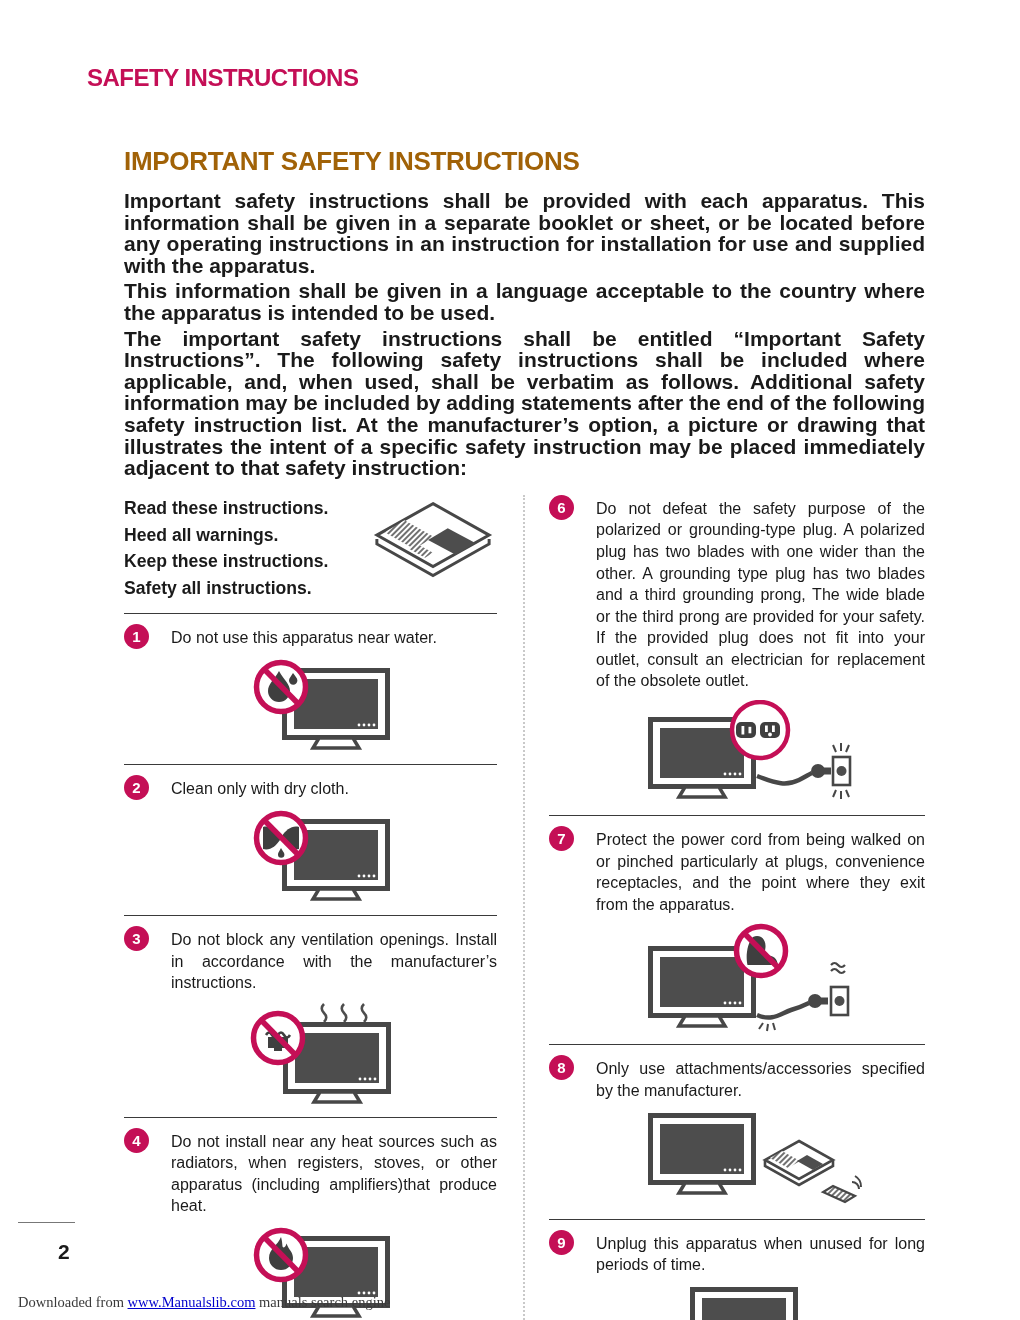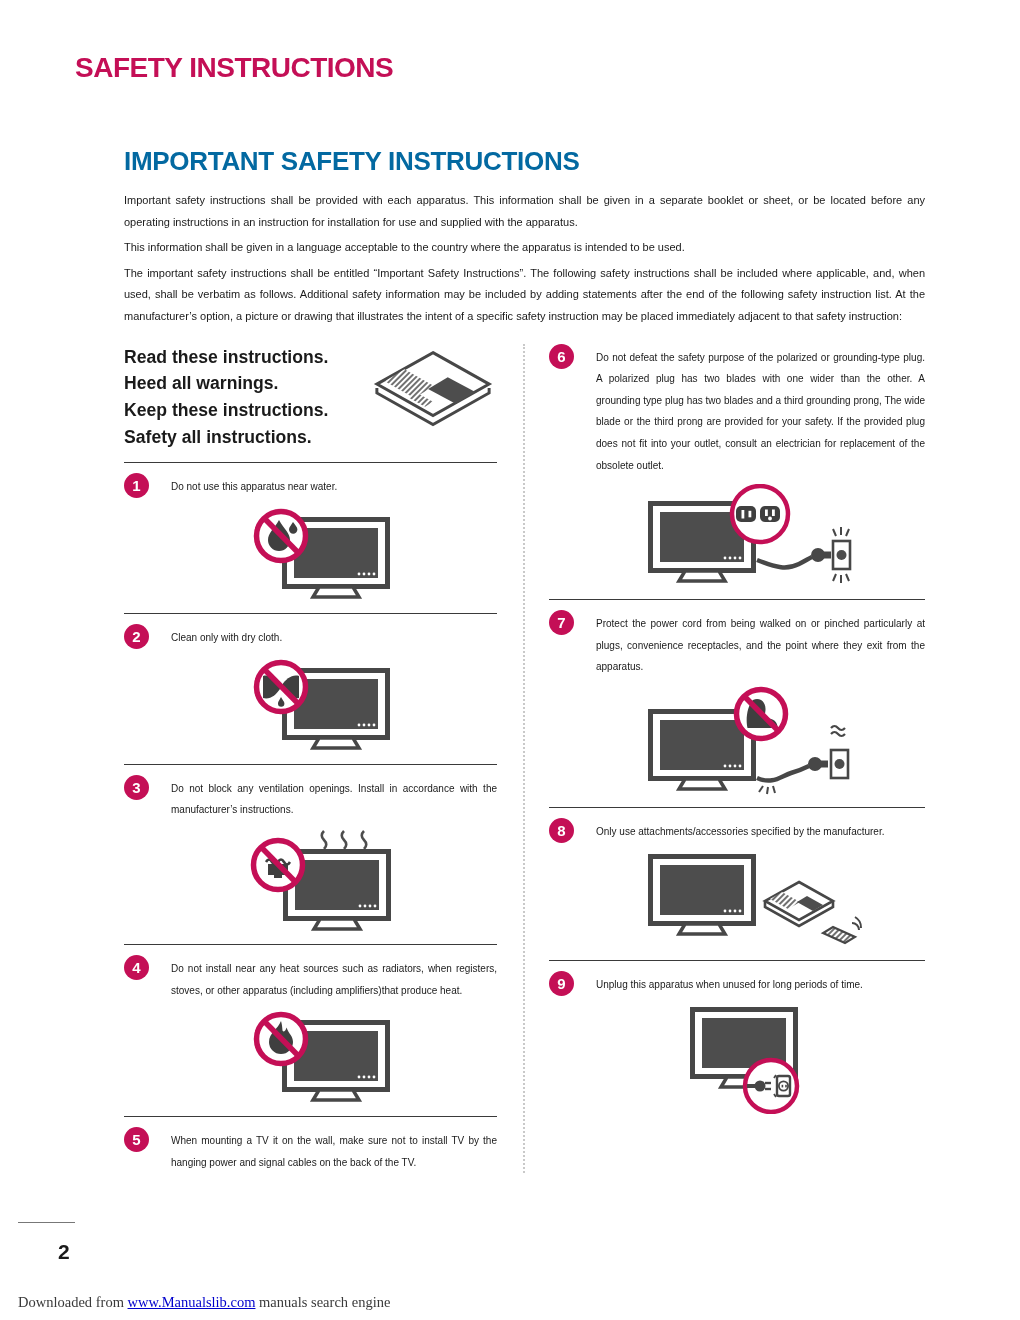--- a/index.html
+++ b/index.html
@@ -2,45 +2,45 @@
 <html><head>
 <meta charset="utf-8">
 <style>
   html,body{margin:0;padding:0;background:#e8e8e8;}
   .page{
     width:1020px;height:1320px;position:relative;background:#ffffff;
     font-family:"Liberation Sans", sans-serif;color:#1a1a1a;overflow:hidden;
     margin:0 auto;
   }
   .page-title{
-    position:absolute;left:75px;top:52px;margin:0;
-    font-size:28px;font-weight:bold;letter-spacing:-0.5px;color:#c40f56;
+    position:absolute;left:75px;top:52px;margin:12px;
+    font-size:24px;font-weight:bold;letter-spacing:-0.5px;color:#c40f56;
   }
   .content{position:absolute;left:124px;top:146px;width:801px;}
   .section-title{
-    margin:0 0 13px 0;font-size:26px;font-weight:bold;letter-spacing:-0.3px;color:#0369a1;
+    margin:0 0 13px 0;font-size:26px;font-weight:bold;letter-spacing:-0.3px;color:#a16207;
   }
   .intro-p{
-    margin:0 0 4px 0;font-size:11px;line-height:21.6px;text-align:justify;font-weight:400;
+    margin:0 0 4px 0;font-size:21px;line-height:21.6px;text-align:justify;font-weight:700;
   }
   .intro-p + .intro-p{margin-top:3px;}
   .columns{display:flex;margin-top:16px;}
   .col-left{width:373px;}
   .col-divider{width:0;border-left:2px dotted #c9c9c9;margin-left:26px;}
   .col-right{flex:1;margin-left:24px;}
   .general{display:flex;justify-content:space-between;align-items:flex-start;gap:16px;}
   .general-lines div{font-weight:bold;font-size:17.6px;line-height:26.8px;}
   .rule{border:none;border-top:1.7px solid #3a3a3a;margin:11px 0 10px 0;}
   .item{display:flex;margin-top:6px;}
   .badge{
     width:25px;height:25px;border-radius:50%;background:#c40f56;color:#fff;
     font-weight:bold;font-size:15px;display:flex;align-items:center;justify-content:center;
     flex:none;margin-right:22px;
   }
-  .item-text{flex:1;font-size:10px;line-height:21.6px;text-align:justify;padding-top:3px;}
+  .item-text{flex:1;font-size:16px;line-height:21.6px;text-align:justify;padding-top:3px;}
   .illus{text-align:center;margin:8px 0 4px 28px;}
   .pageno-line{position:absolute;left:18px;top:1222px;width:57px;border-top:1.6px solid #777;}
   .pageno{position:absolute;left:58px;top:1240px;font-size:21px;font-weight:bold;}
   .download{
     position:absolute;left:18px;top:1294px;
     font-family:"Liberation Serif", serif;font-size:14.5px;color:#3a3a3a;
   }
   .download a{color:#0000cc;text-decoration:underline;cursor:pointer;}
   svg{vertical-align:top;}
 </style>

